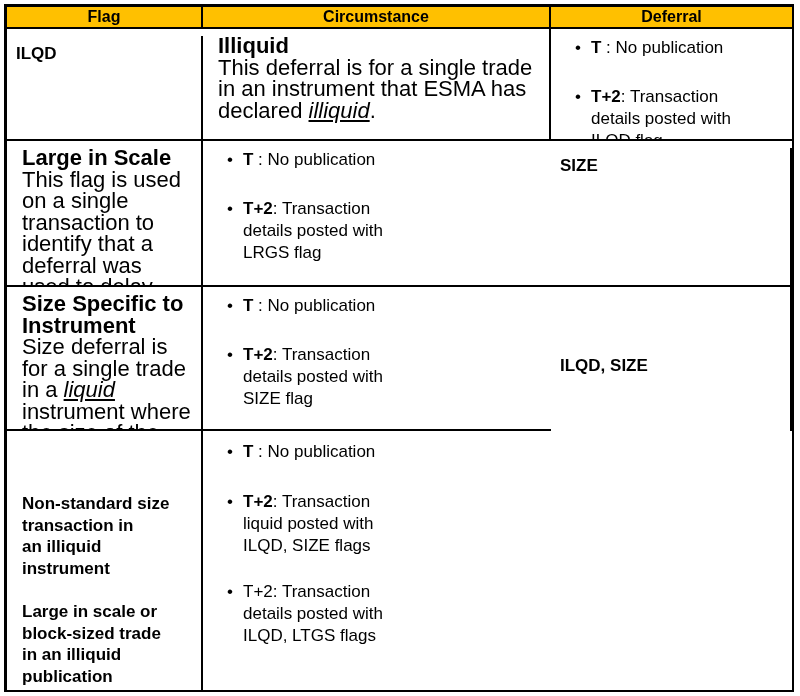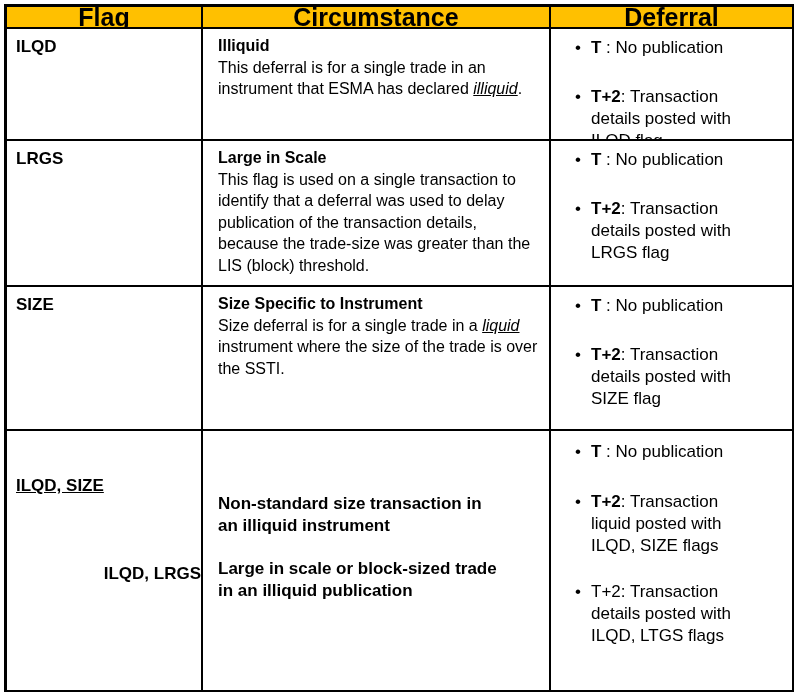--- a/index.html
+++ b/index.html
@@ -26,41 +26,41 @@
     border-right: 2px solid #000;
     border-bottom: 2px solid #000;
     overflow: hidden;
   }
   .c3 { border-right: none; }
   .rlast { border-bottom: none; }
 
   .h {
     background: #FFC000;
     font-weight: bold;
-    font-size: 25px;
+    font-size: 16px;
     line-height: 20px;
     text-align: center;
   }
 
-  .flagcell { padding: 7px 0 0 9px; }
+  .flagcell { padding: 7px 0 0 9px; margin-top: 7px; }
   .flagtxt { font-weight: bold; font-size: 17px; line-height: 22px; }
 
-  .circcell { padding: 6px 8px 0 15px; font-size: 16px; line-height: 21.5px; }
+  .circcell { padding: 6px 8px 0 15px; font-size: 22px; line-height: 21.5px; }
   .circtitle { font-weight: bold; }
   .em { font-style: italic; text-decoration: underline; }
 
   .defcell { padding: 8px 4px 0 24px; font-size: 17px; line-height: 22px; }
   .bullet { display: flex; margin-bottom: 27px; }
   .dot { width: 16px; flex: none; }
   .btxt { white-space: pre-line; }
   .btxt b { font-weight: bold; }
 
   
   .mflagcell { padding: 0 0 0 9px; }
-  .mflag1 { margin-top: 44px; text-decoration: underline; }
+  .mflag1 { margin-top: 68px; }
   .mflag2 { margin-top: 66px; text-align: right; }
   .mcirccell { padding: 0 8px 4px 15px; font-size: 17px; line-height: 21.5px; }
   .mcirc { font-weight: bold; white-space: pre-line; }
   .mcirc1 { margin-top: 62px; }
   .mcirc2 { margin-top: 22px; }
   .mdefcell { padding-top: 10px; }
   .mb1 { margin-bottom: 28px; }
   .mb2 { margin-bottom: 24px; }
 </style>
 </head>
@@ -85,23 +85,20 @@
         <div class="btxt"><b>T</b><span> : No publication</span></div>
       </div>
     <div class="bullet">
         <span class="dot">•</span>
         <div class="btxt"><b>T+2</b><span>: Transaction
 details posted with
 ILQD flag</span></div>
       </div>
   </div>
 
-  <div class="cell flagcell">
-    <div class="flagtxt">LRGS</div>
-  </div>
   <div class="cell circcell">
     <div class="circtitle">Large in Scale</div>
     <div class="circbody"><span>This flag is used on a single transaction to identify that a deferral was used to delay publication of the transaction details, because the trade-size was greater than the LIS (block) threshold.</span><span class="em"></span><span></span></div>
   </div>
   <div class="cell defcell c3">
     <div class="bullet">
         <span class="dot">•</span>
         <div class="btxt"><b>T</b><span> : No publication</span></div>
       </div>
     <div class="bullet">

